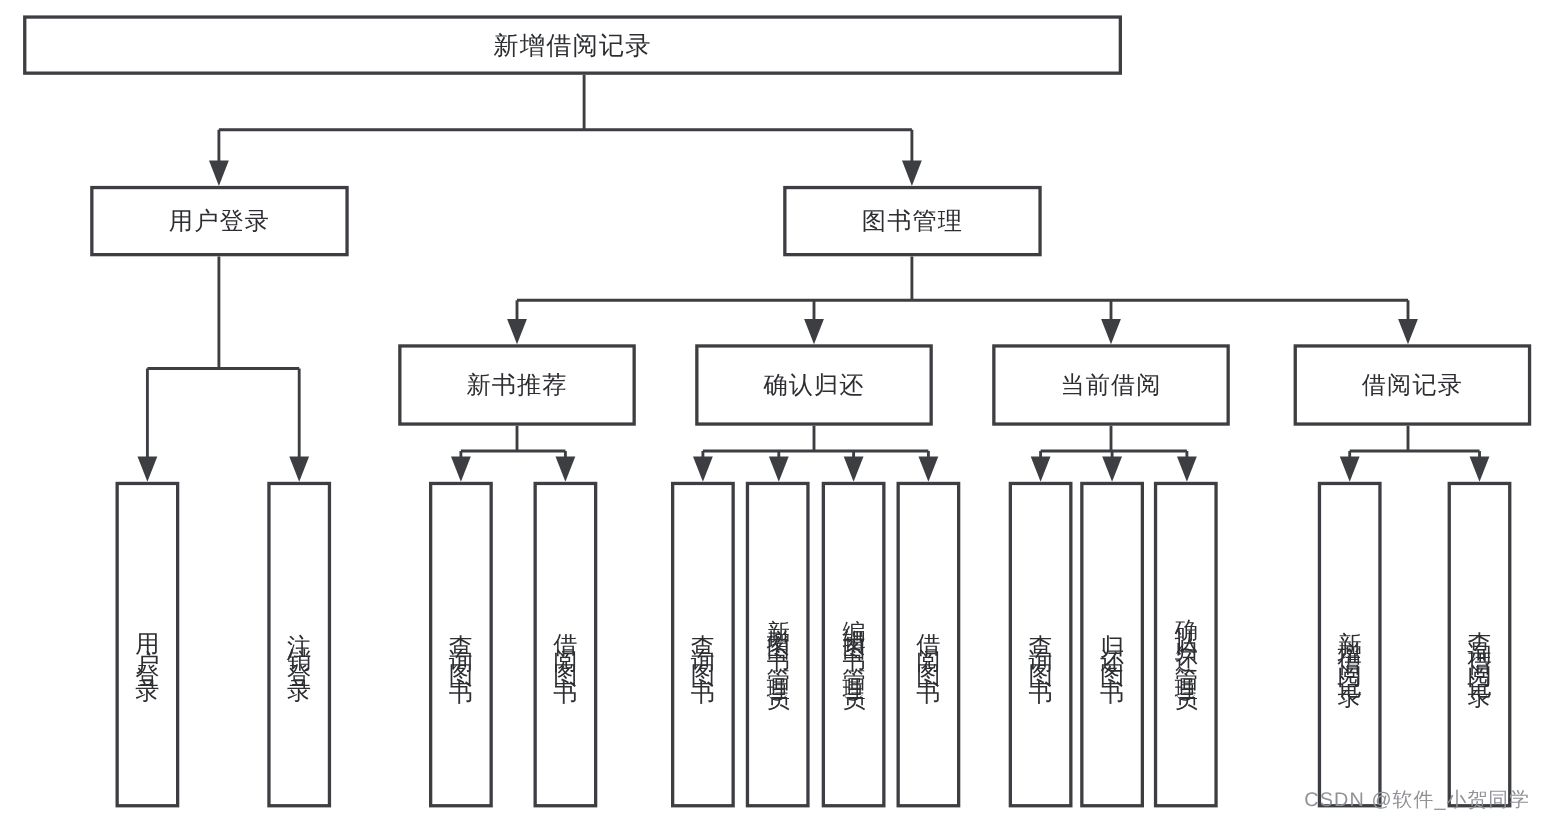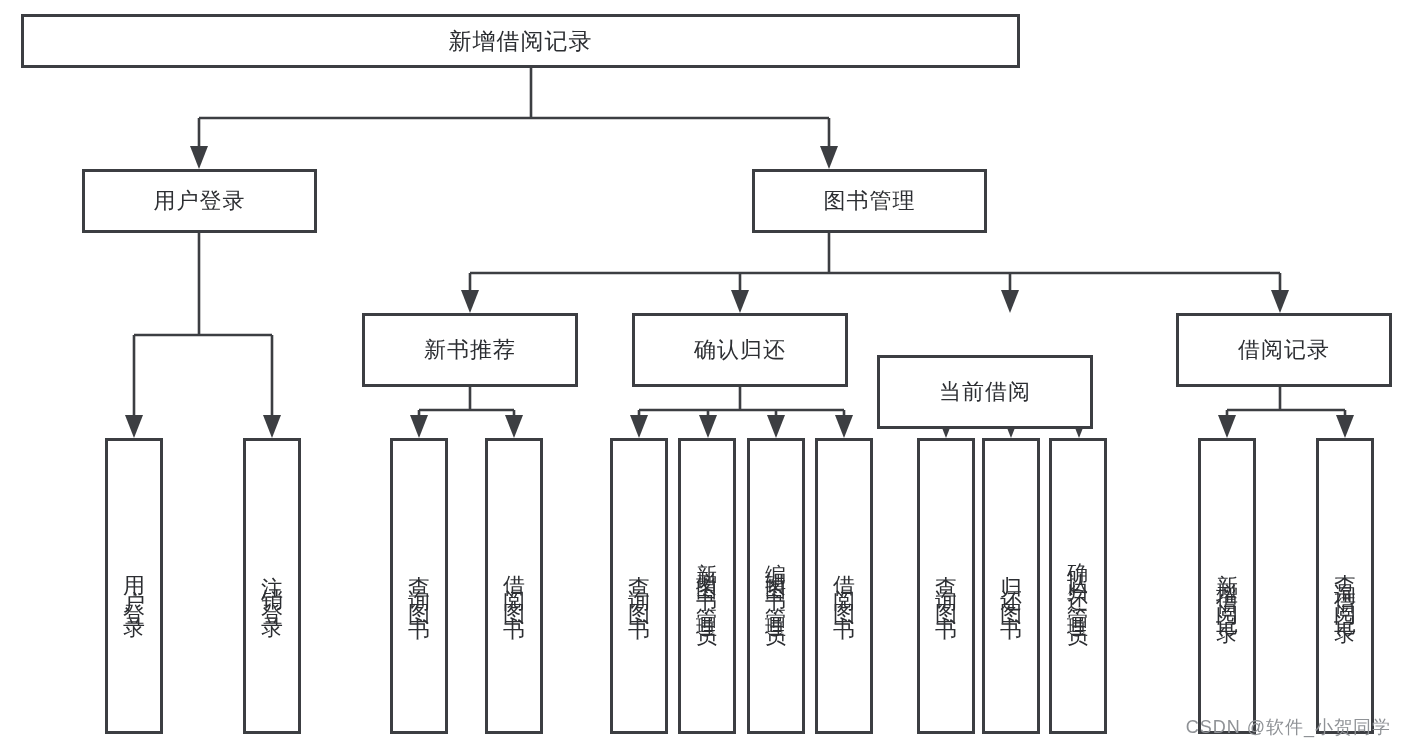--- a/index.html
+++ b/index.html
@@ -74,31 +74,31 @@
     <polygon points="1336,415 1354,415 1345,438"></polygon>
   </svg>
 
   <div class="box root-box">
     <span class="h-label">新增借阅记录</span>
   </div>
 
   <div class="box l2" style="left:82px;">
     <span class="h-label">用户登录</span>
   </div>
-  <div class="box l2" style="left:712px;margin-left:40px;">
+  <div class="box l2" style="left:712px;">
     <span class="h-label">图书管理</span>
   </div>
 
   <div class="box l3" style="left:362px;">
     <span class="h-label">新书推荐</span>
   </div>
   <div class="box l3" style="left:632px;">
     <span class="h-label">确认归还</span>
   </div>
-  <div class="box l3" style="left:877px;margin-top:42px;">
+  <div class="box l3" style="left:902px;">
     <span class="h-label">当前借阅</span>
   </div>
   <div class="box l3" style="left:1176px;">
     <span class="h-label">借阅记录</span>
   </div>
 
   <div class="box leaf" style="left:105px;">
     <span class="v-label">用户登录</span>
   </div>
   <div class="box leaf" style="left:243px;">

